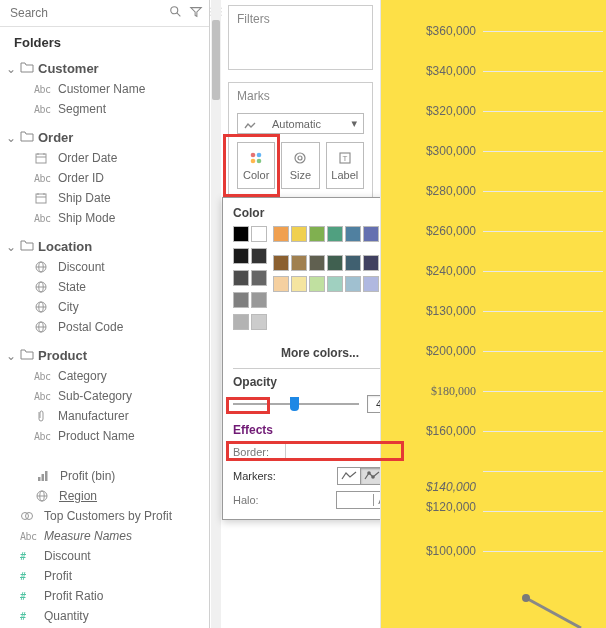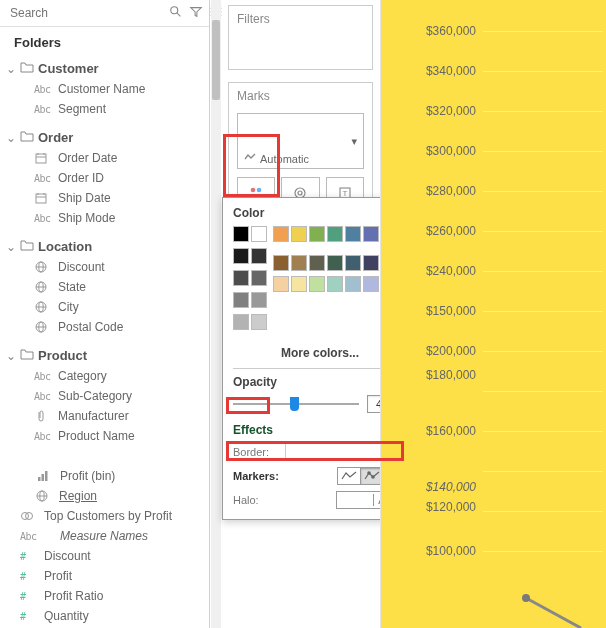--- a/index.html
+++ b/index.html
@@ -66,21 +66,21 @@
     }
     .field-icon {
       width: 18px;
       font-size: 10px;
       color: #999;
       display: inline-flex;
       align-items: center;
     }
     .field-icon.abc { font-family: monospace; letter-spacing: -0.5px; text-align: right; }
     .field-item .name { font-size: 12px; color: #666; }
-    .field-item .name.italic { font-style: italic; margin-left: 16px; }
+    .field-item .name.italic { font-style: italic; }
     
     
     .scrollbar {
       position: absolute;
       left: 211px;
       top: 0;
       width: 10px;
       height: 628px;
       background: #f0f0f0;
     }
@@ -217,21 +217,21 @@
       border: 1px solid #999;
       padding: 2px 8px;
       font-size: 11px;
       min-width: 40px;
       text-align: center;
       box-shadow: inset 0 1px 2px rgba(0,0,0,0.1);
     }
     .effects-label {
       font-weight: bold;
       font-size: 12px;
-      color: #14532d;
+      color: #701a75;
       margin-top: 10px;
       display: inline-block;
     }
     .effect-row {
       display: flex;
       align-items: center;
       gap: 4px;
       margin-top: 6px;
       font-size: 11px;
       color: #777;
@@ -526,21 +526,21 @@
   <div class="scrollbar-thumb"></div>
 </div>
 
 <div class="filters-panel">
   <div>Filters</div>
 </div>
 
 <div class="marks-panel">
   <div class="marks-title">Marks</div>
   <div class="marks-dropdown">
-    <span style="display:flex;align-items:flex-start;gap:4px;margin-top:36px;">
+    <span style="display:flex;align-items:flex-end;gap:16px;">
       <svg width="12" height="8">
           <path d="M1 6 L4 2 L7 5 L11 1" fill="none" stroke="#888" stroke-width="1.3"></path>
         </svg>
       <span>Automatic</span>
     </span>
     <span>▾</span>
   </div>
   <div class="marks-btns">
     <div class="mark-btn">
       <span class="icon">
@@ -644,21 +644,21 @@
     </div>
   </div>
   <div class="effects-label">Effects</div>
   <div class="effect-row">
     <div class="lab">Border:</div>
     <div class="control">
       <span style="color:#999;">⌄</span>
     </div>
   </div>
   <div class="effect-row">
-    <div class="lab" style="color:#333;font-weight:700;">Markers:</div>
+    <div class="lab" style="color:#333;font-weight:400;">Markers:</div>
     <div class="marker-btns" style="flex:1;justify-content:flex-end;display:flex;">
       <div class="marker-btn">
         <svg width="16" height="10">
             <path d="M1 8 L5 2 L9 6 L15 1" fill="none" stroke="#666" stroke-width="1.2"></path>
           </svg>
       </div>
       <div class="marker-btn sel">
         <svg width="16" height="10">
             <path d="M1 8 L5 2 L9 6 L15 1" fill="none" stroke="#666" stroke-width="1.2"></path>
             <circle cx="5" cy="2" r="1.8" fill="#666"></circle>
@@ -697,25 +697,25 @@
       <div class="tick-text" style="top: 104px;">$320,000</div>
       <div class="gridline" style="top: 111px;"></div>
       <div class="tick-text" style="top: 144px;">$300,000</div>
       <div class="gridline" style="top: 151px;"></div>
       <div class="tick-text" style="top: 184px;">$280,000</div>
       <div class="gridline" style="top: 191px;"></div>
       <div class="tick-text" style="top: 224px;">$260,000</div>
       <div class="gridline" style="top: 231px;"></div>
       <div class="tick-text" style="top: 264px;">$240,000</div>
       <div class="gridline" style="top: 271px;"></div>
-      <div class="tick-text" style="top: 304px;">$150,000</div>
+      <div class="tick-text" style="top: 304px;">$130,000</div>
       <div class="gridline" style="top: 311px;"></div>
       <div class="tick-text" style="top: 344px;">$200,000</div>
       <div class="gridline" style="top: 351px;"></div>
-      <div class="tick-text" style="top: 368px;">$180,000</div>
+      <div class="tick-text" style="top: 384px; font-family: Liberation Serif, serif;">$180,000</div>
       <div class="gridline" style="top: 391px;"></div>
       <div class="tick-text" style="top: 424px;">$160,000</div>
       <div class="gridline" style="top: 431px;"></div>
       <div class="tick-text" style="top: 480px; font-style: italic;">$140,000</div>
       <div class="gridline" style="top: 471px;"></div>
       <div class="tick-text" style="top: 500px; margin-left: 16px;">$120,000</div>
       <div class="gridline" style="top: 511px;"></div>
       <div class="tick-text" style="top: 544px;">$100,000</div>
       <div class="gridline" style="top: 551px;"></div>
     </div>

